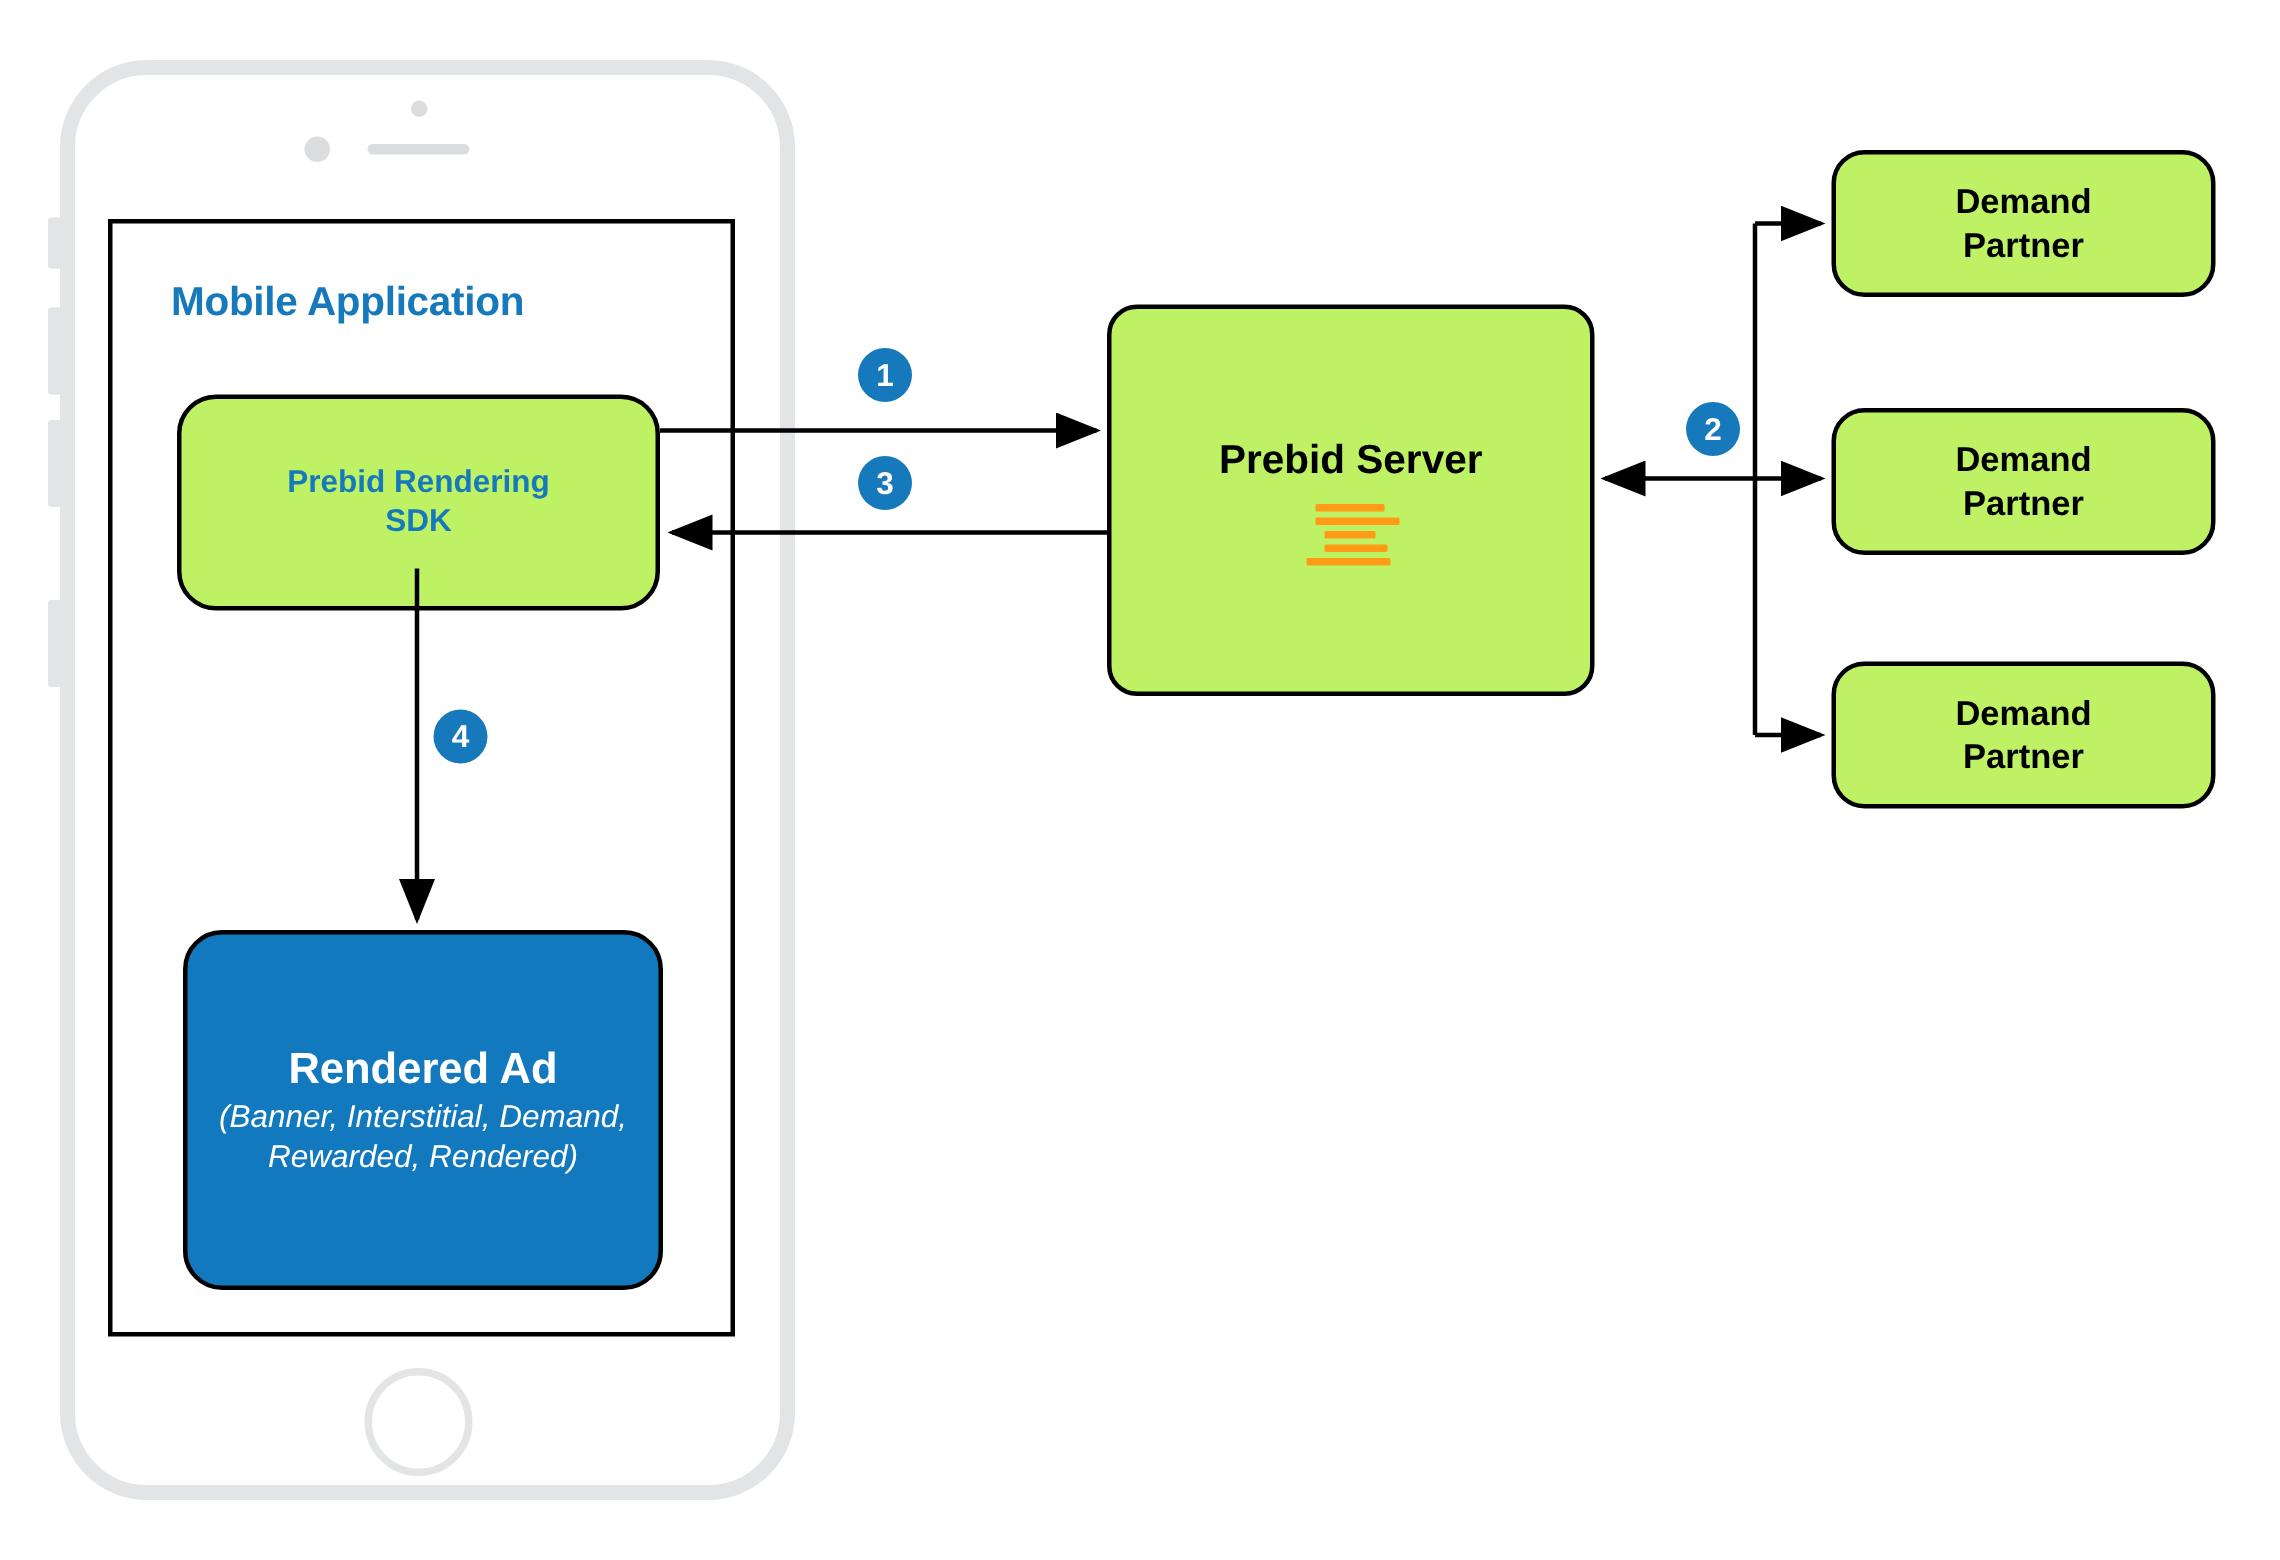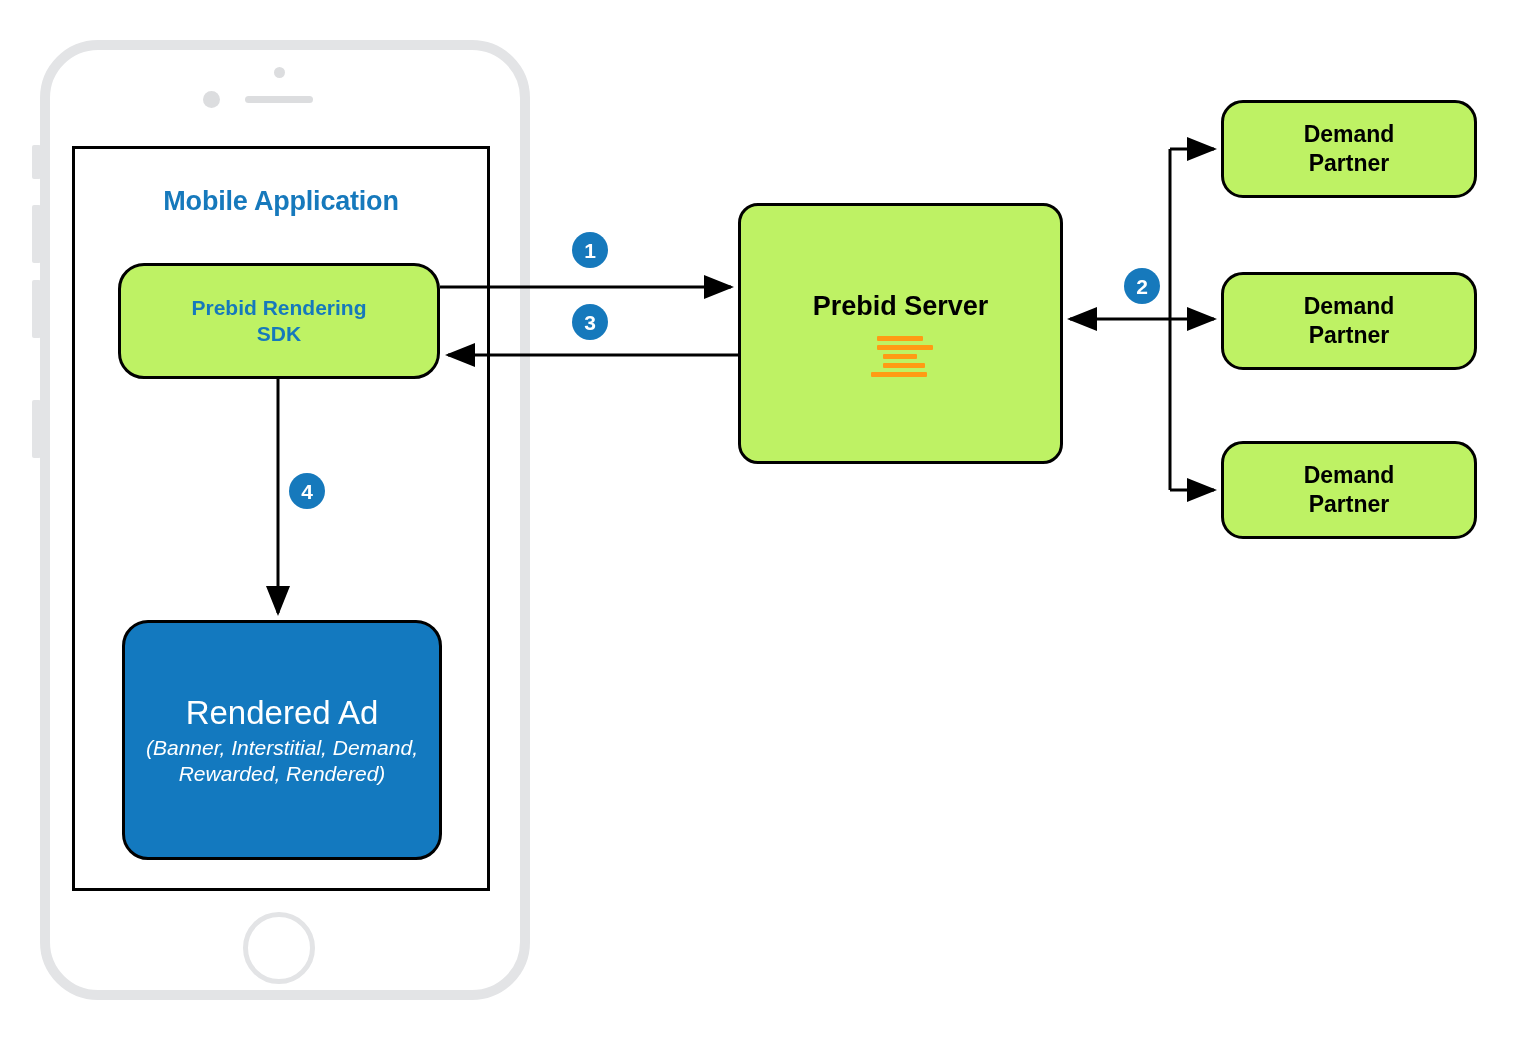--- a/index.html
+++ b/index.html
@@ -80,64 +80,65 @@
     height: 745px;
     border: 3px solid #000000;
     background: #ffffff;
     box-sizing: border-box;
   }
   .app-title {
     position: absolute;
     left: 72px;
     top: 186px;
     width: 418px;
-    text-align: center;
+    text-align: left;
     font-size: 27px;
     font-weight: bold;
     color: #1679bc;
     letter-spacing: -0.2px;
+    padding-left: 42px;
   }
 
   
   .node {
     position: absolute;
     box-sizing: border-box;
     border: 3px solid #000000;
     background: #bef264;
     display: flex;
     align-items: center;
     justify-content: center;
     flex-direction: column;
     text-align: center;
   }
 
   .sdk-box {
     left: 118px;
     top: 263px;
     width: 322px;
-    height: 116px;
+    height: 144px;
     border-radius: 26px;
     color: #1679bc;
     font-size: 21px;
     font-weight: bold;
     line-height: 1.25;
   }
 
   .rendered-ad {
     left: 122px;
     top: 620px;
     width: 320px;
     height: 240px;
     border-radius: 26px;
     background: #1379bf;
     color: #ffffff;
   }
   .rendered-ad .ad-title {
-    font-size: 33px;
-    font-weight: normal;
+    font-size: 29px;
+    font-weight: bold;
     line-height: 1.3;
   }
   .rendered-ad .ad-sub {
     font-size: 21px;
     font-style: italic;
     line-height: 1.26;
     padding: 0 8px;
   }
 
   .server-box {

